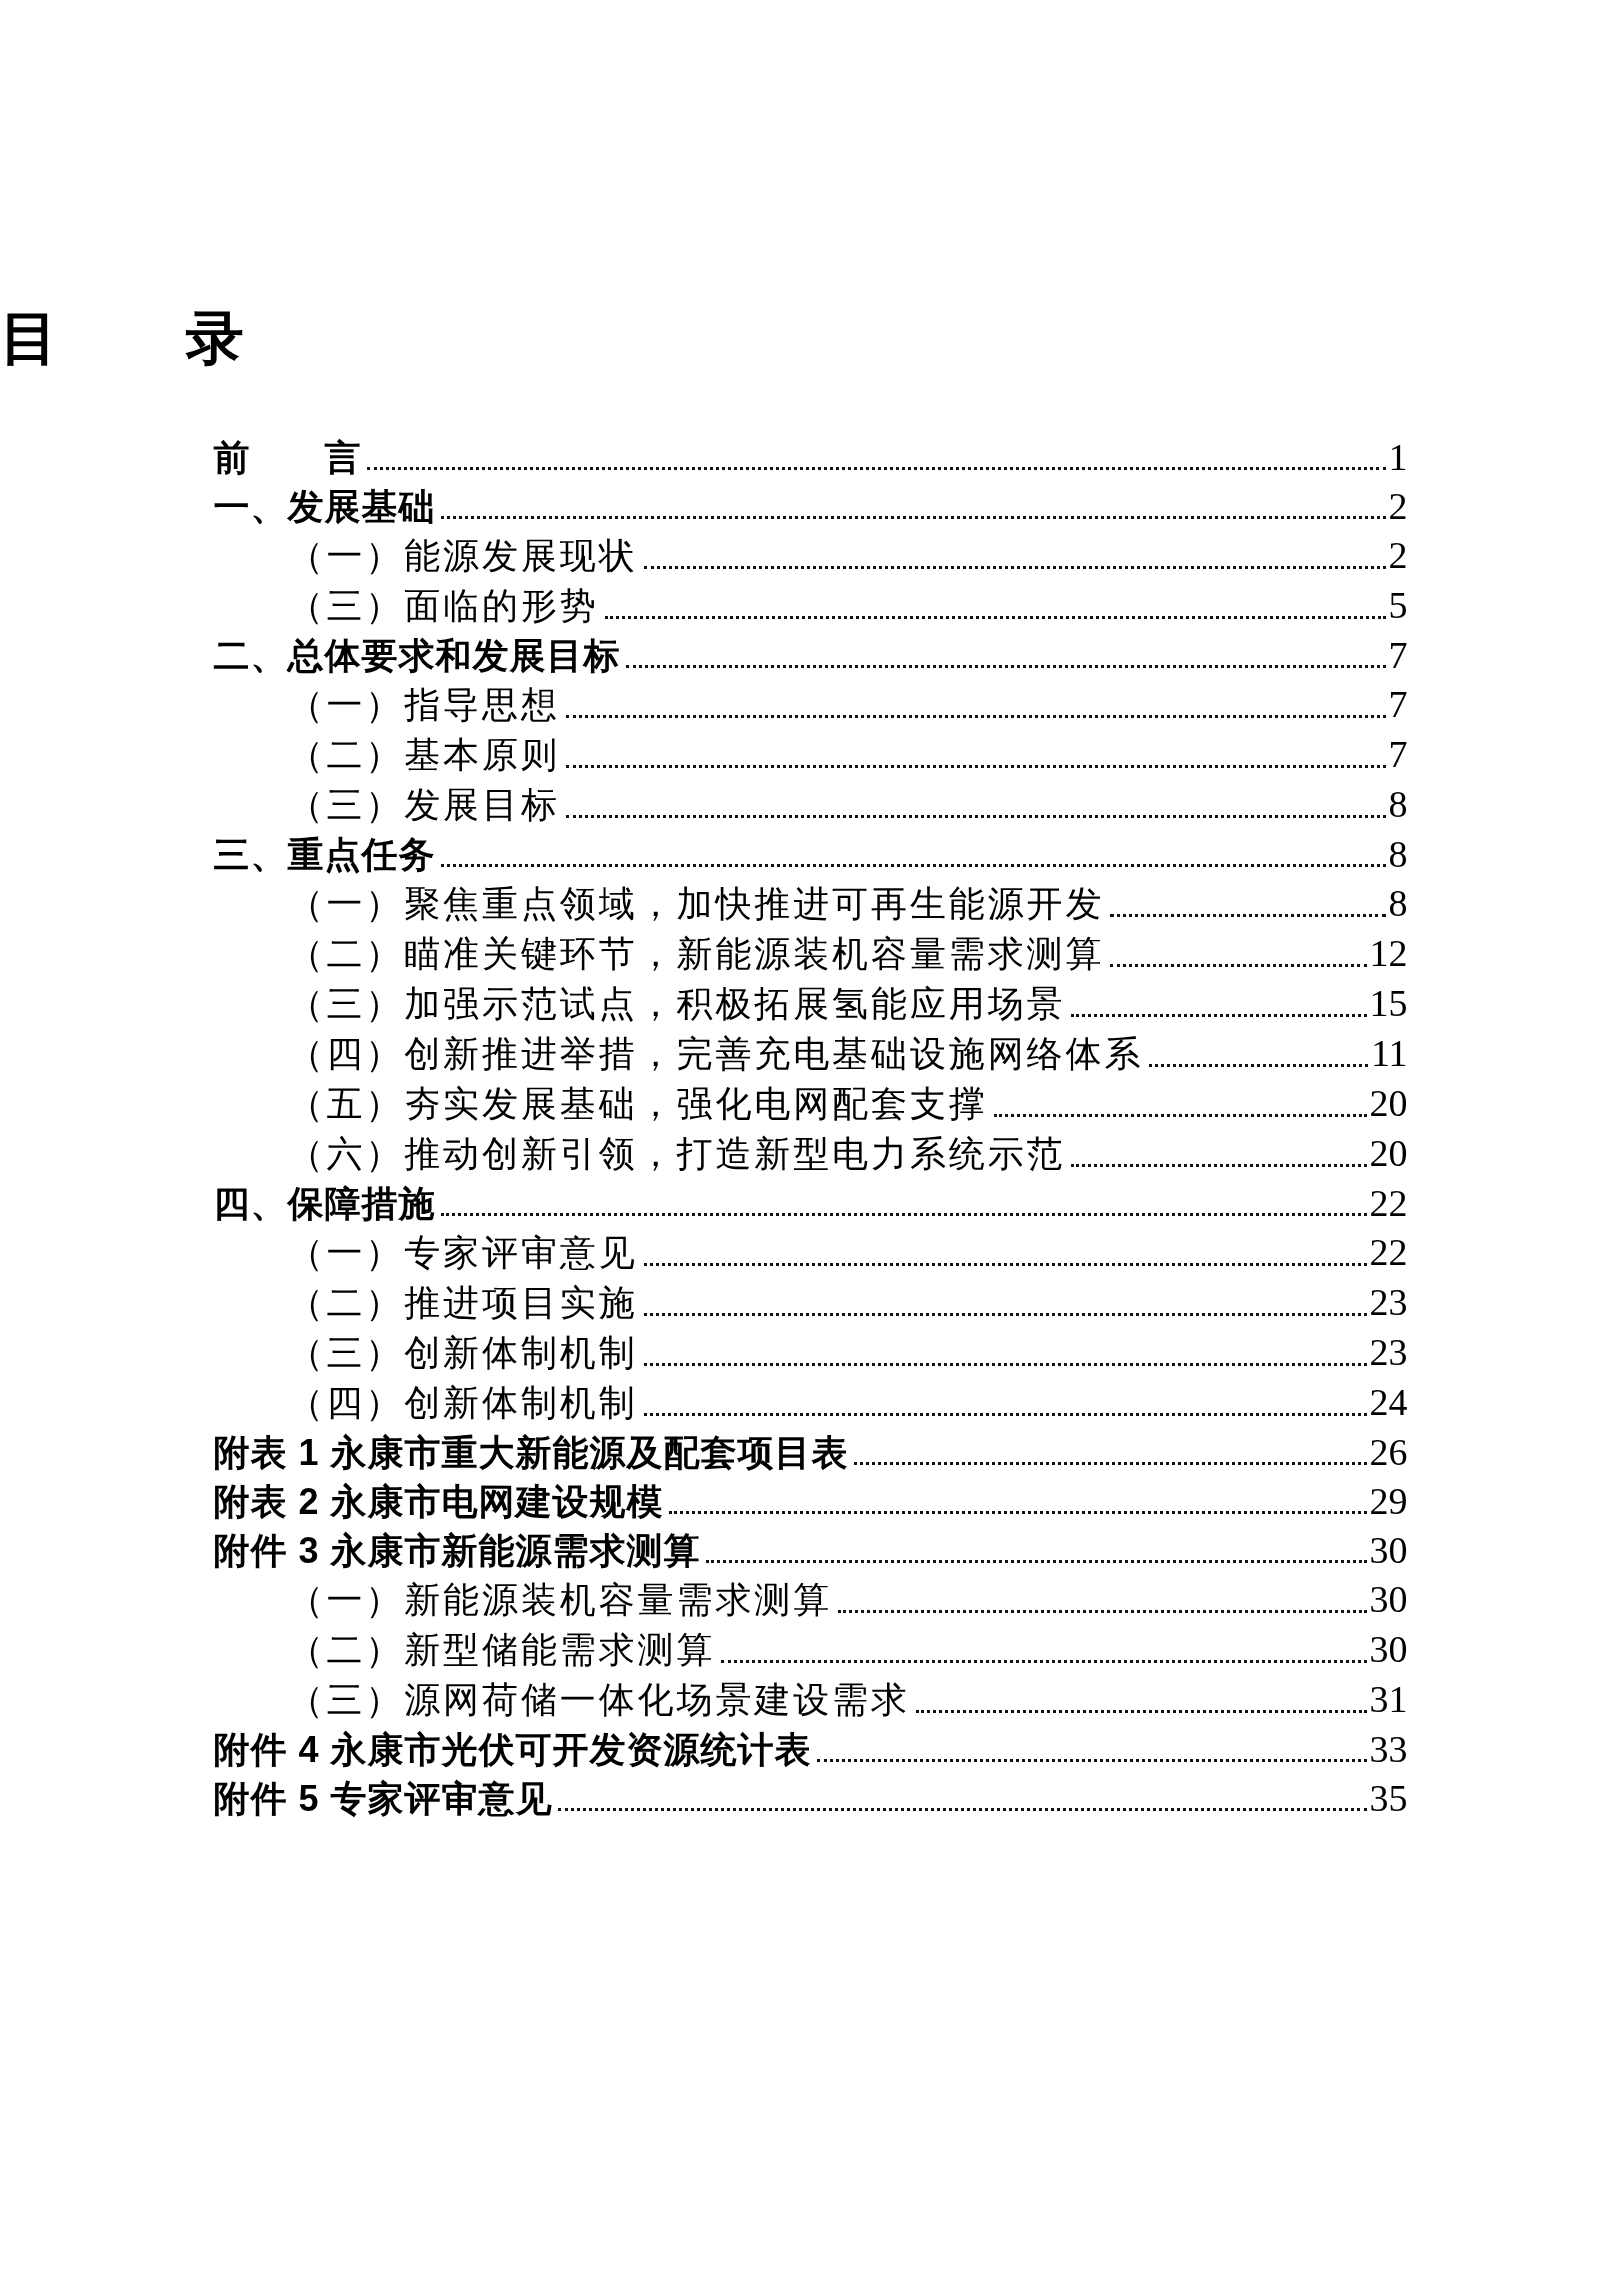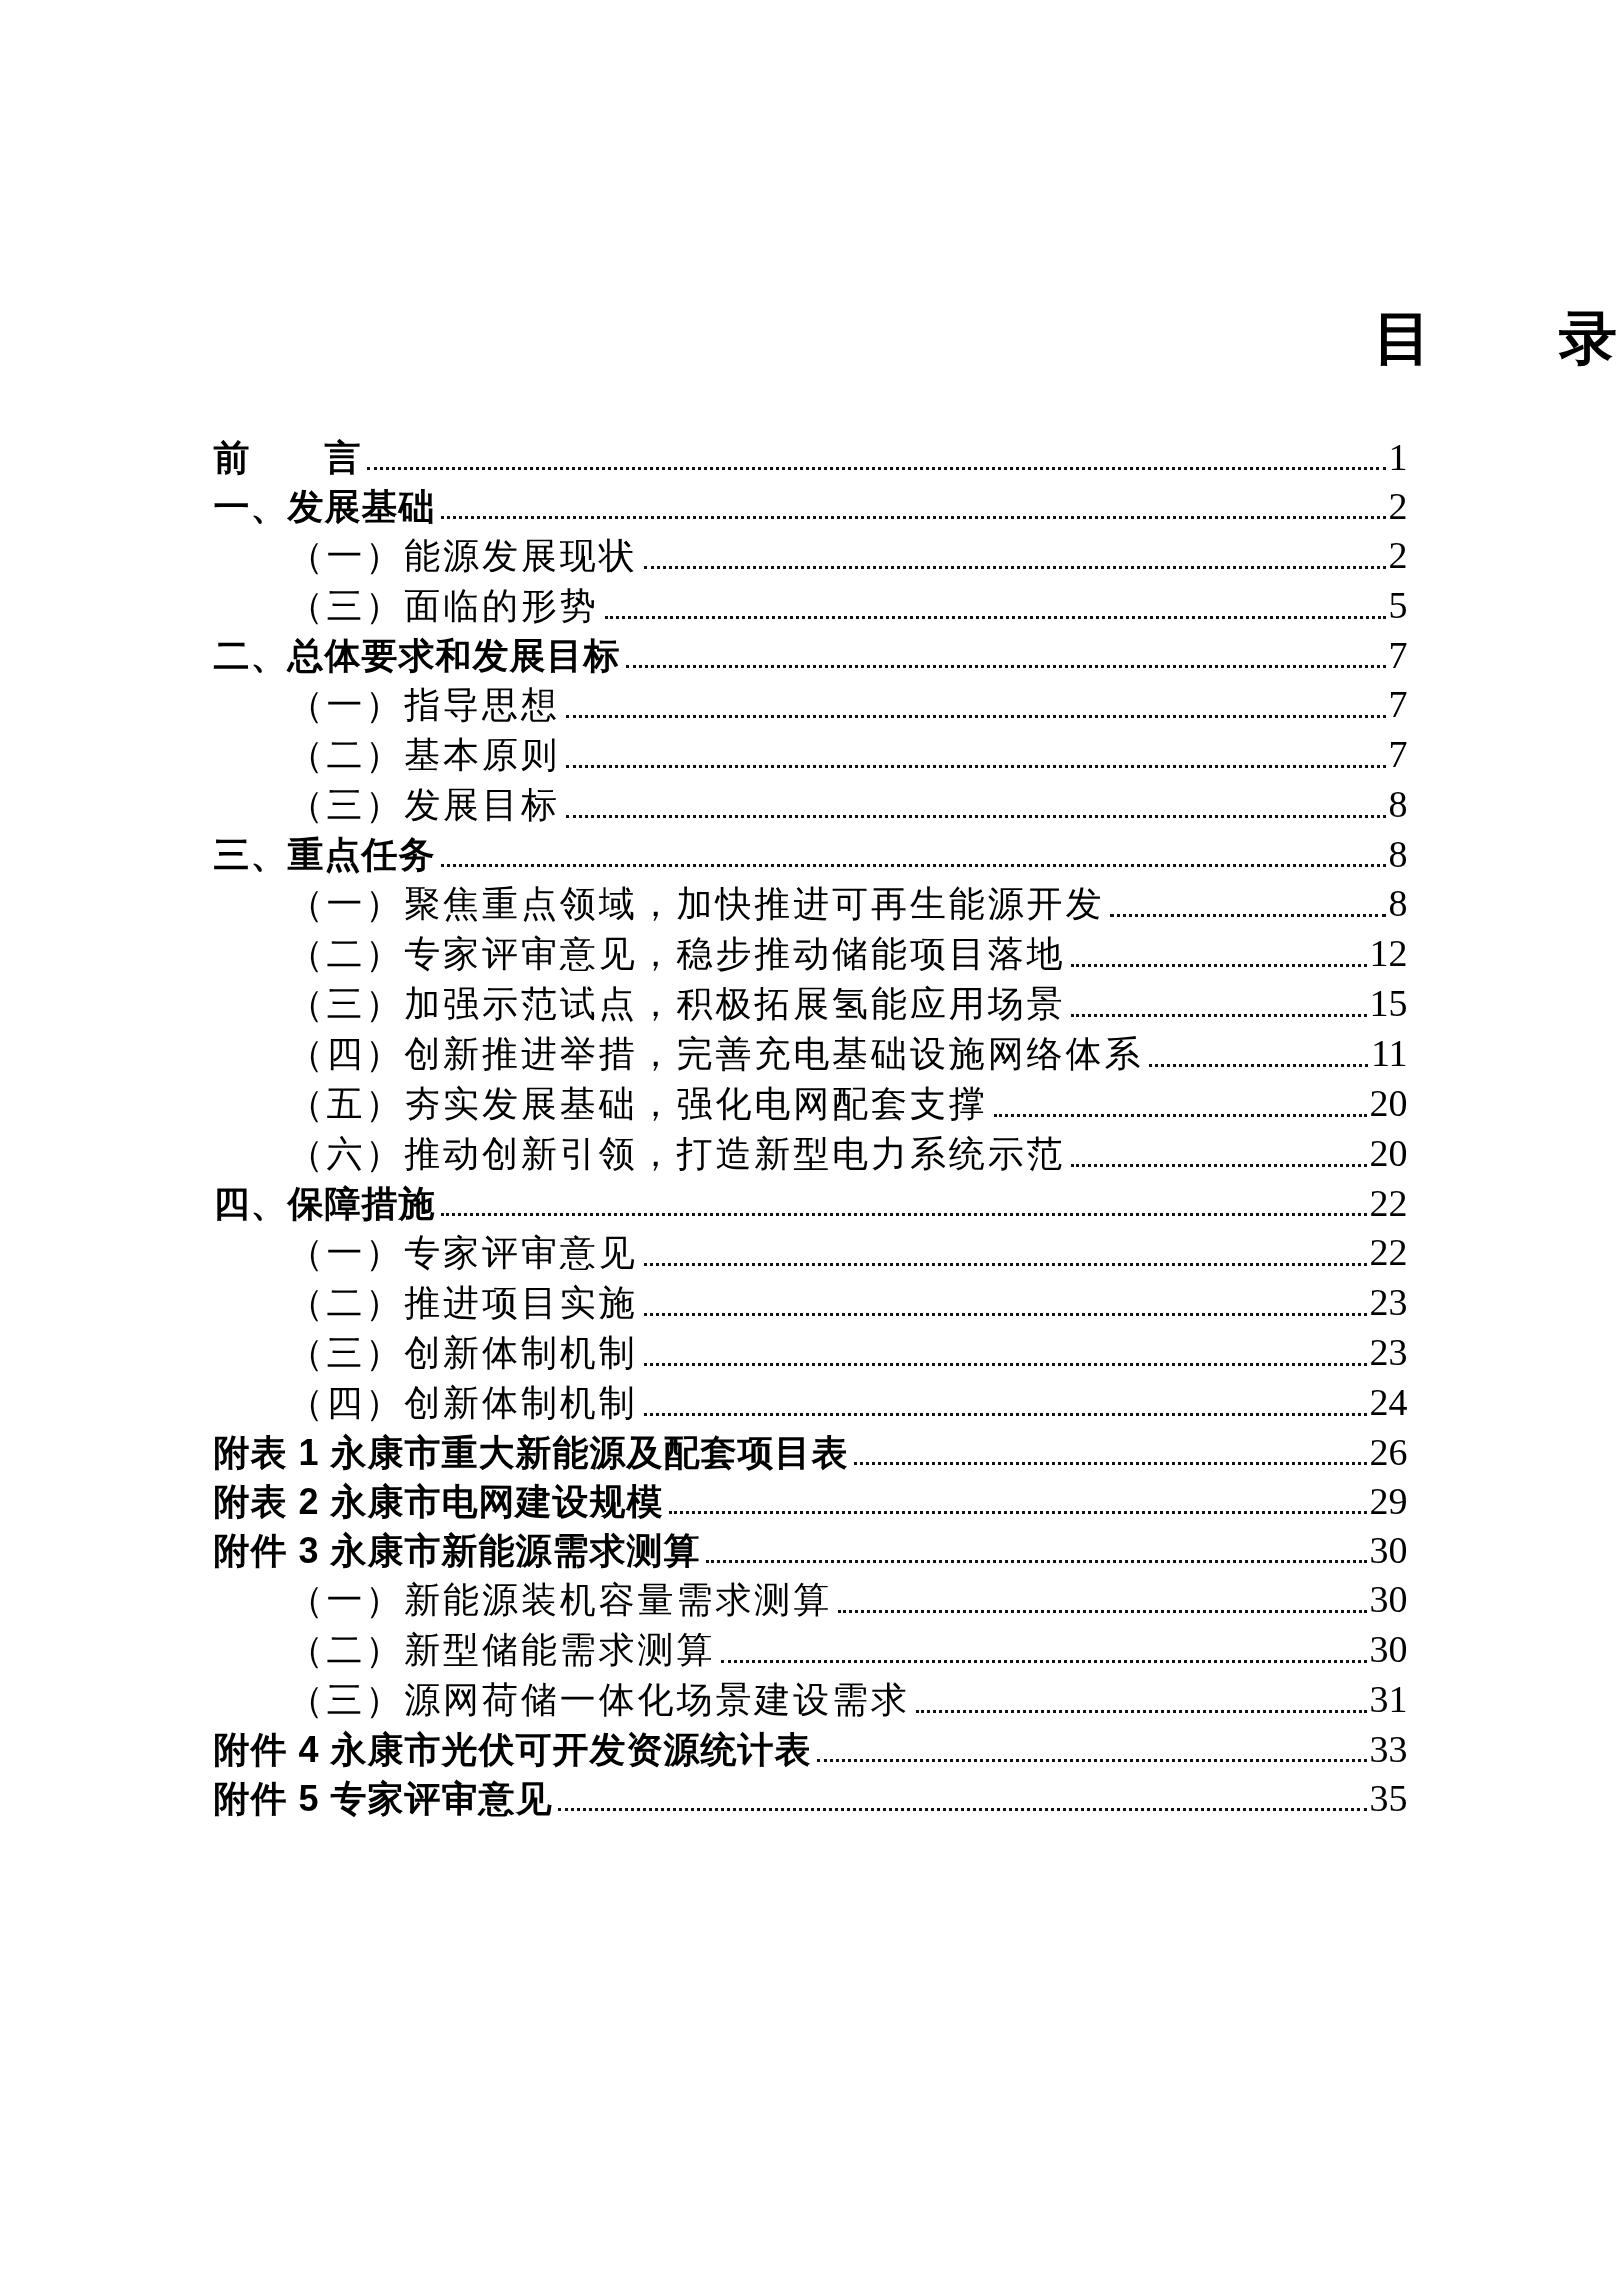--- a/index.html
+++ b/index.html
@@ -14,21 +14,21 @@
     background: #ffffff;
     color: #000000;
     font-family: "Liberation Sans", sans-serif;
     overflow: hidden;
   }
   .doc-title {
     margin: 0;
     padding-top: 294px;
     height: 90px;
     line-height: 90px;
-    text-align: right;
+    text-align: left;
     font-family: "Liberation Serif", serif;
     font-weight: 700;
     font-size: 58px;
     letter-spacing: 3.9px;
     white-space: pre;
   }
   .toc {
     width: 1194px;
     margin: 49px auto 4px auto;
   }
@@ -133,21 +133,21 @@
     <span class="toc-page">8</span>
   </div>
 
   <div class="toc-row level-sub">
     <span class="toc-label">（一）聚焦重点领域，加快推进可再生能源开发</span>
     <span class="toc-leader"></span>
     <span class="toc-page">8</span>
   </div>
 
   <div class="toc-row level-sub">
-    <span class="toc-label">（二）专家评审意见，稳步推动储能项目落地</span>
+    <span class="toc-label">（二）瞄准关键环节，新能源装机容量需求测算</span>
     <span class="toc-leader"></span>
     <span class="toc-page">12</span>
   </div>
 
   <div class="toc-row level-sub">
     <span class="toc-label">（三）加强示范试点，积极拓展氢能应用场景</span>
     <span class="toc-leader"></span>
     <span class="toc-page">15</span>
   </div>
 

